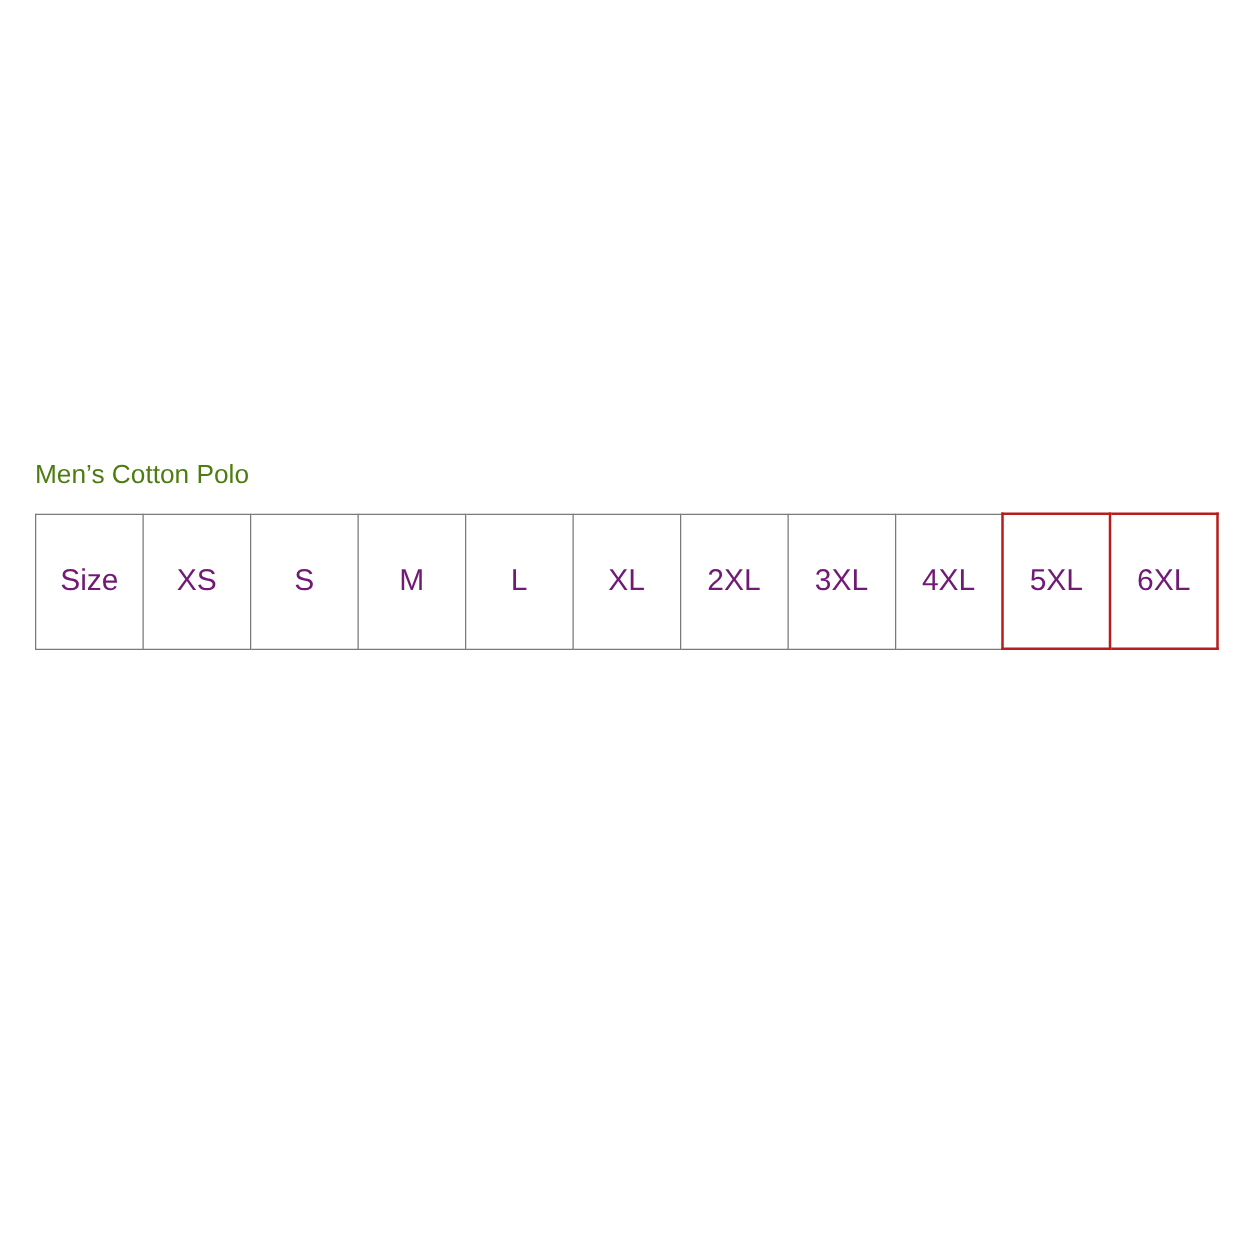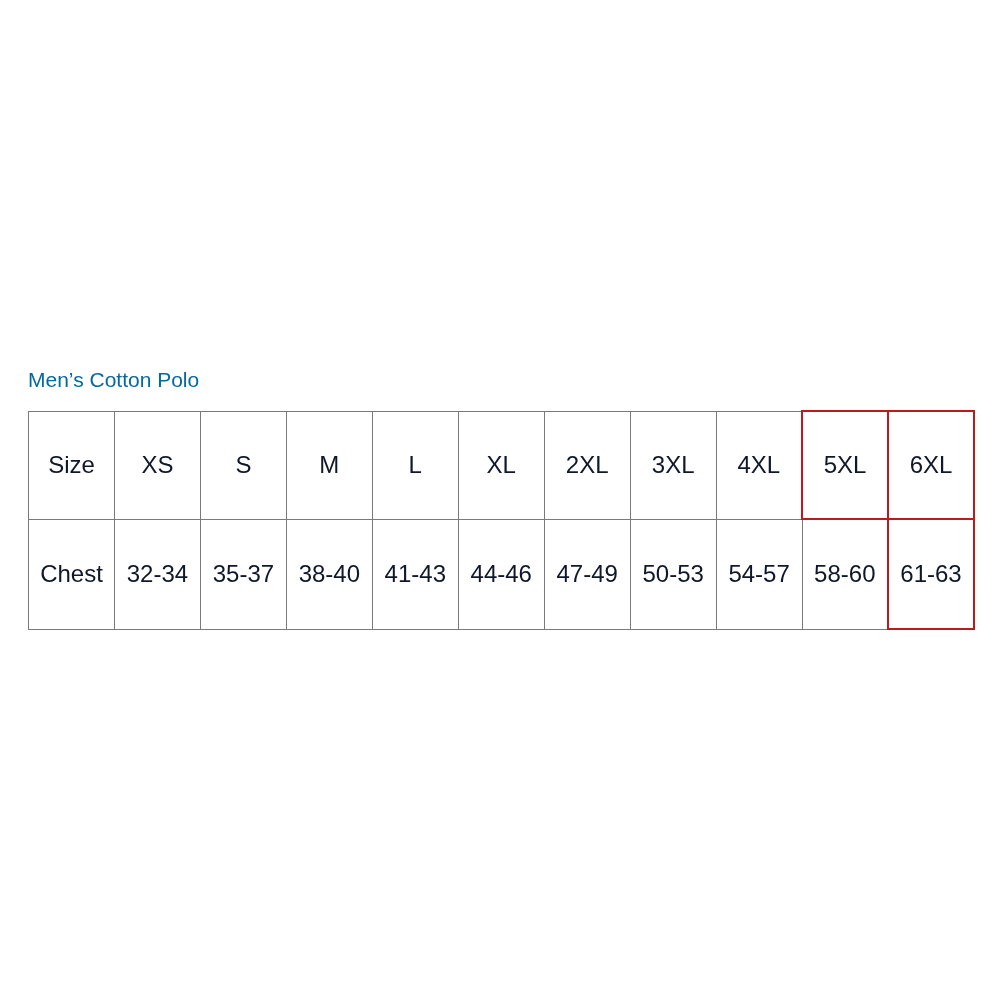--- a/index.html
+++ b/index.html
@@ -15,39 +15,39 @@
     color: #000000;
   }
   .title {
     position: absolute;
     left: 28px;
     top: 369px;
     margin: 0;
     font-size: 21px;
     font-weight: 400;
     line-height: 1;
-    color: #0369a1;
+    color: #4d7c0f;
     white-space: nowrap;
   }
   .size-table {
     position: absolute;
     left: 28px;
     top: 410px;
     width: 947px;
     border-collapse: collapse;
     table-layout: fixed;
     background: #ffffff;
   }
   .size-table td {
     border: 1px solid #7a7a7a;
     text-align: center;
     vertical-align: middle;
     font-size: 24px;
     font-weight: 400;
-    color: #0f172a;
+    color: #701a75;
     padding: 0;
     background: #ffffff;
     white-space: nowrap;
   }
   tr.row-header td { height: 106px; }
   tr.row-chest  td { height: 108px; }
   .size-table td.hl {
     border: 2px solid #b91c1c;
   }
 </style>
@@ -64,27 +64,14 @@
       <td>S</td>
       <td>M</td>
       <td>L</td>
       <td>XL</td>
       <td>2XL</td>
       <td>3XL</td>
       <td>4XL</td>
       <td class="hl">5XL</td>
       <td class="hl">6XL</td>
     </tr>
-    <tr class="row-chest">
-      <td>Chest</td>
-      <td>32-34</td>
-      <td>35-37</td>
-      <td>38-40</td>
-      <td>41-43</td>
-      <td>44-46</td>
-      <td>47-49</td>
-      <td>50-53</td>
-      <td>54-57</td>
-      <td>58-60</td>
-      <td class="hl">61-63</td>
-    </tr>
   </tbody>
 </table>
 
 </body></html>

